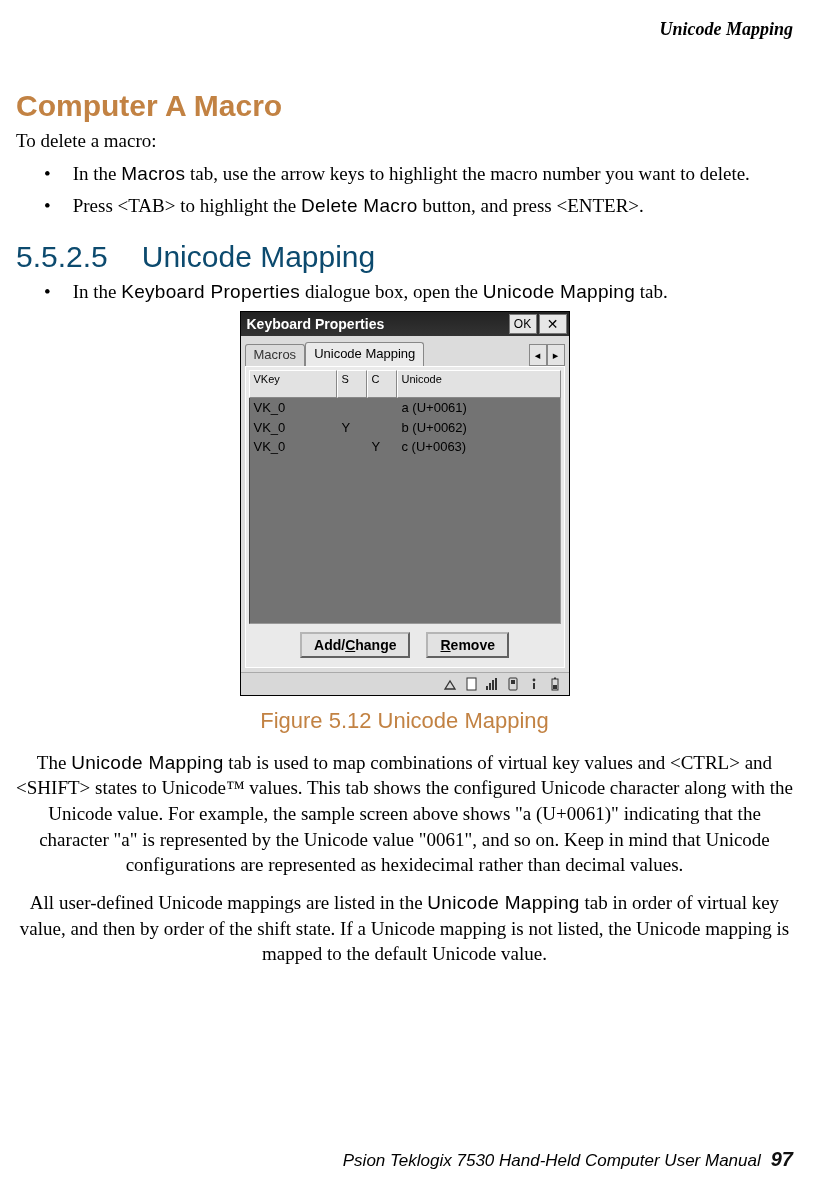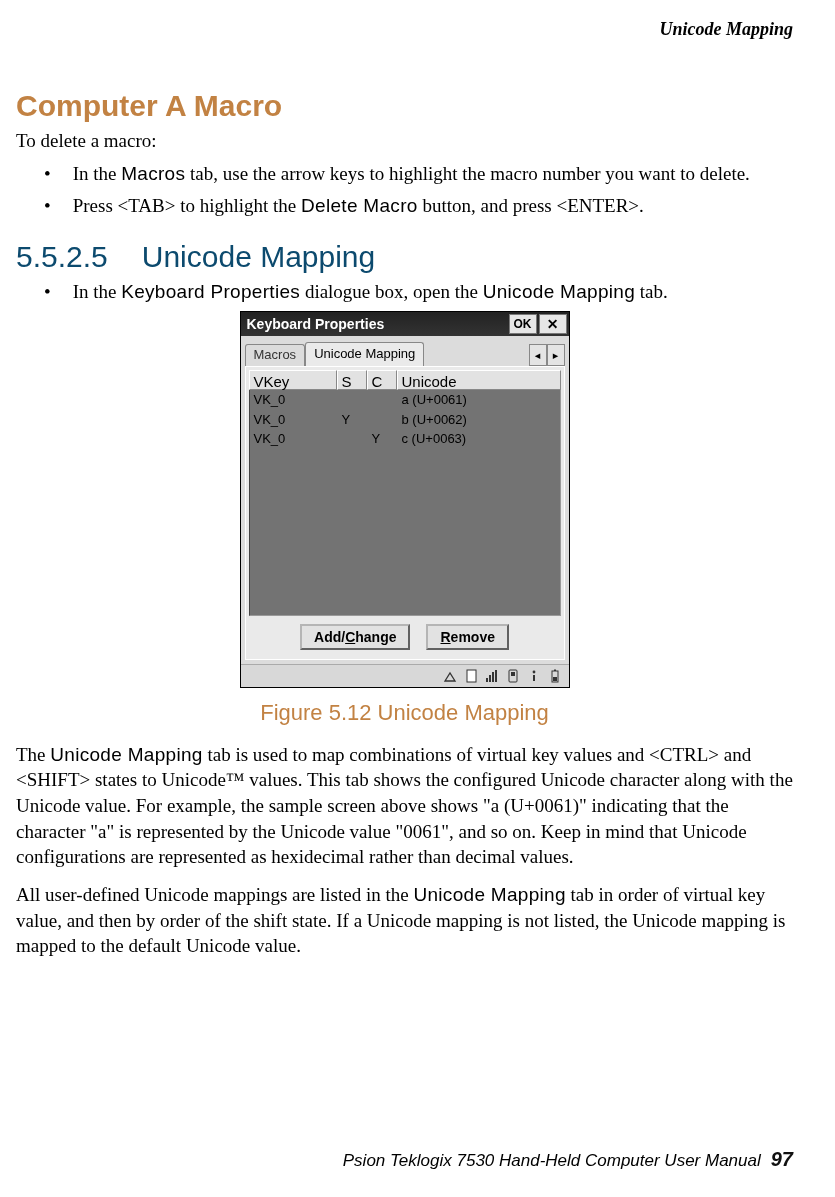--- a/index.html
+++ b/index.html
@@ -54,21 +54,21 @@
   ul.bul .dot { color: #000; }
   .fig { display: flex; justify-content: center; margin: 4px 0 2px 0; }
   .fig-caption {
     text-align: center;
     color: #c28243;
     font-family: "Arial Narrow", Arial, Helvetica, sans-serif;
     font-stretch: condensed;
     font-size: 22px;
     margin: 10px 0 14px 0;
   }
-  .para { margin: 10px 0 12px 0; }
+  .para { margin: 10px 0 12px 0; text-align: center; }
 
   
   .device {
     width: 330px;
     font-family: Tahoma, Arial, sans-serif;
     font-size: 14px;
     color: #000;
     background: #dcdcdc;
     border: 1px solid #000;
     box-sizing: border-box;
@@ -88,21 +88,21 @@
     background: #e6e6e6;
     color: #000;
     border: 1px solid #777;
     width: 28px;
     height: 20px;
     margin-right: 2px;
     display: flex;
     align-items: center;
     justify-content: center;
     font-size: 12px;
-    font-weight: bold;
+    font-weight: normal;
     box-sizing: border-box;
   }
   .tb-btn.close { font-size: 14px; }
   .tabstrip {
     display: flex;
     align-items: flex-end;
     gap: 0;
     padding: 6px 4px 0 4px;
     background: #dcdcdc;
     position: relative;
@@ -141,24 +141,24 @@
   }
   .list-hdr {
     display: grid;
     grid-template-columns: 88px 30px 30px 1fr;
     background: #e2e2e2;
   }
   .list-hdr > div {
     border: 1px solid #fff;
     border-right: 1px solid #888;
     border-bottom: 1px solid #888;
-    font-size: 15px;
+    font-size: 11px;
     padding: 1px 4px;
     box-sizing: border-box;
-    height: 20px;
+    height: 28px;
   }
   .list-body {
     background: #737373;
     border: 1px inset #999;
     border-top: none;
     height: 225px;
     overflow: hidden;
     font-size: 13px;
   }
   .list-row {

